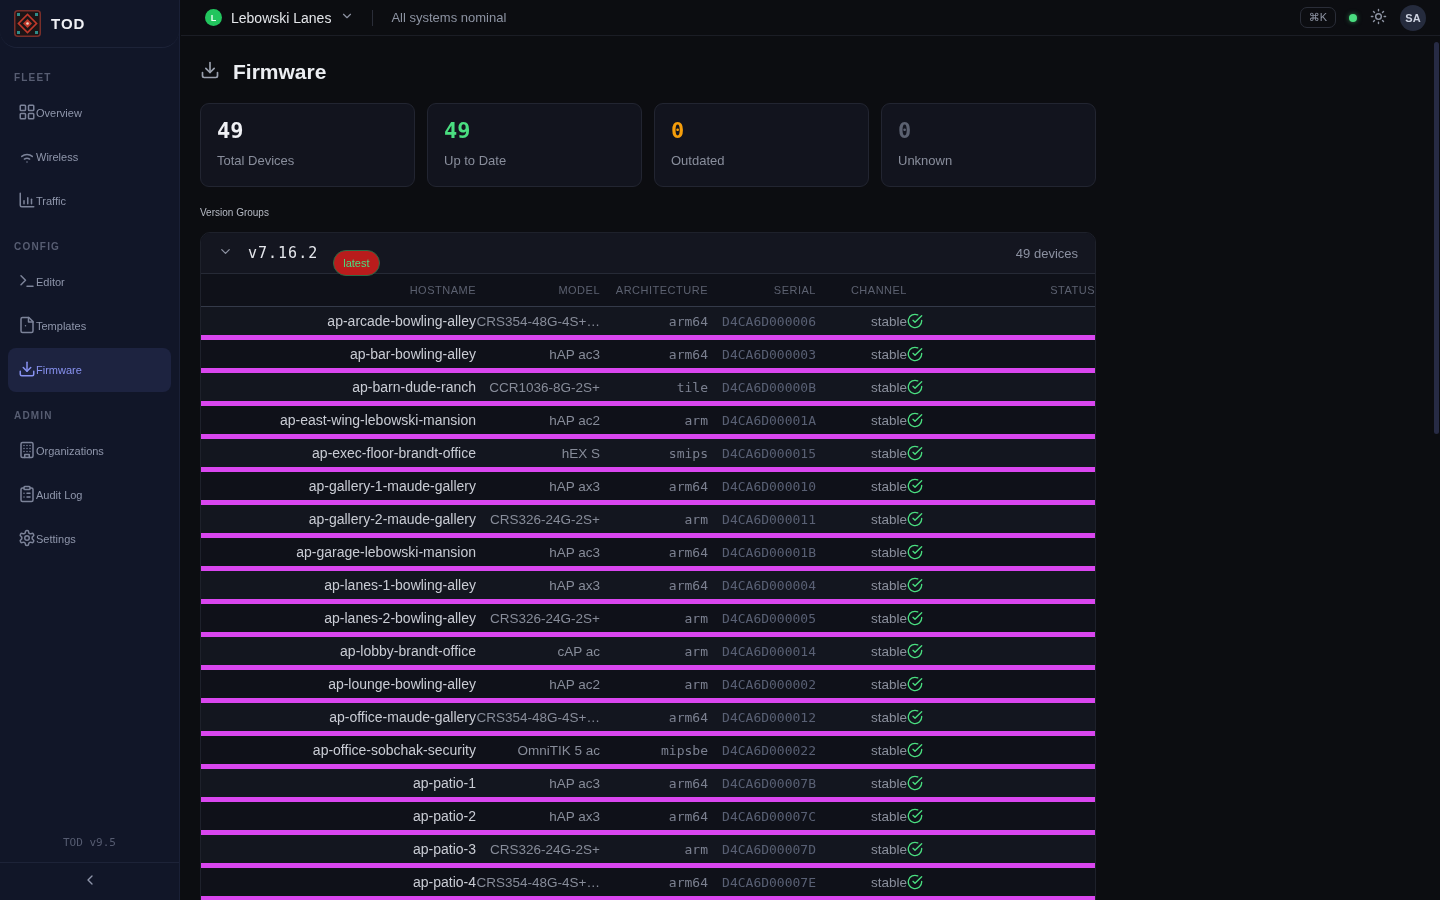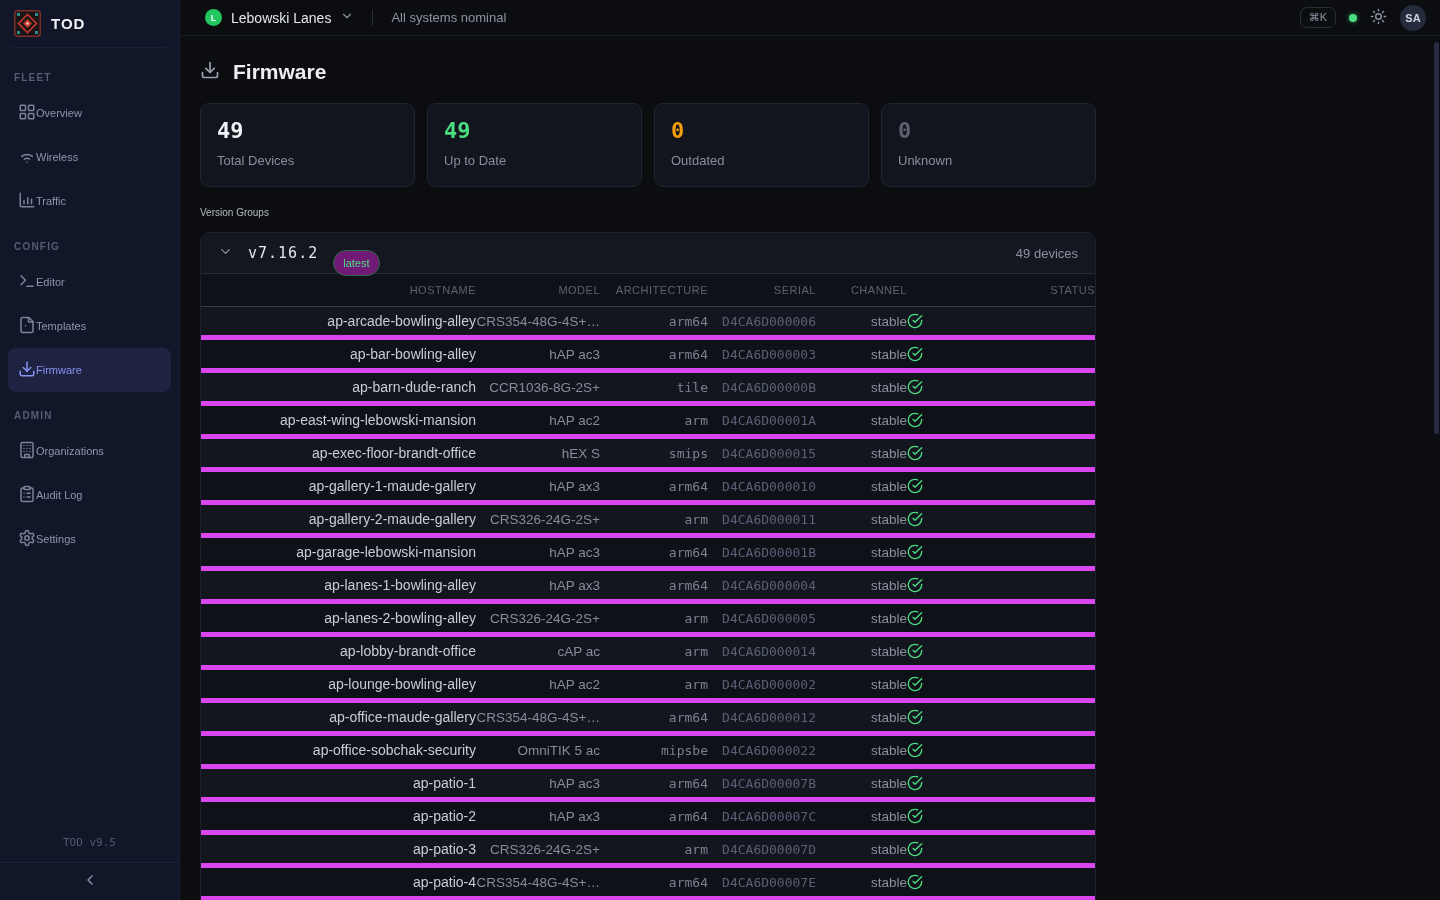--- a/index.html
+++ b/index.html
@@ -99,21 +99,21 @@
     width:896px; background:#0f1119; border:1px solid #1e212b;
     border-radius:10px 10px 0 0; overflow:hidden;
   }
   .group-header {
     height:41px; background:#141620; border-bottom:1px solid #262a36;
     display:flex; align-items:center; padding:0 17px; gap:15px; cursor:pointer;
   }
   .group-header svg { stroke:#8d93a2; }
   .group-version { font-size:15px; color:#e4e6eb; letter-spacing:1px; }
   .latest-badge {
-    background:#701a75; border:1px solid #2b6a44; color:#4ade80;
+    background:#b91c1c; border:1px solid #2b6a44; color:#4ade80;
     font-size:11px; padding:6px 9px; border-radius:999px;margin-top:20px;
   }
   .device-count { margin-left:auto; font-size:13px; color:#8b90a0; }
 
   .tbl-row {
     display:grid; grid-template-columns:256px 124px 108px 108px 91px 1fr;
     align-items:center; height:33px; padding-left:19px;text-align:right;
   }
   .tbl-head { border-bottom:1px solid #343a49; }
   .tbl-head .th {

